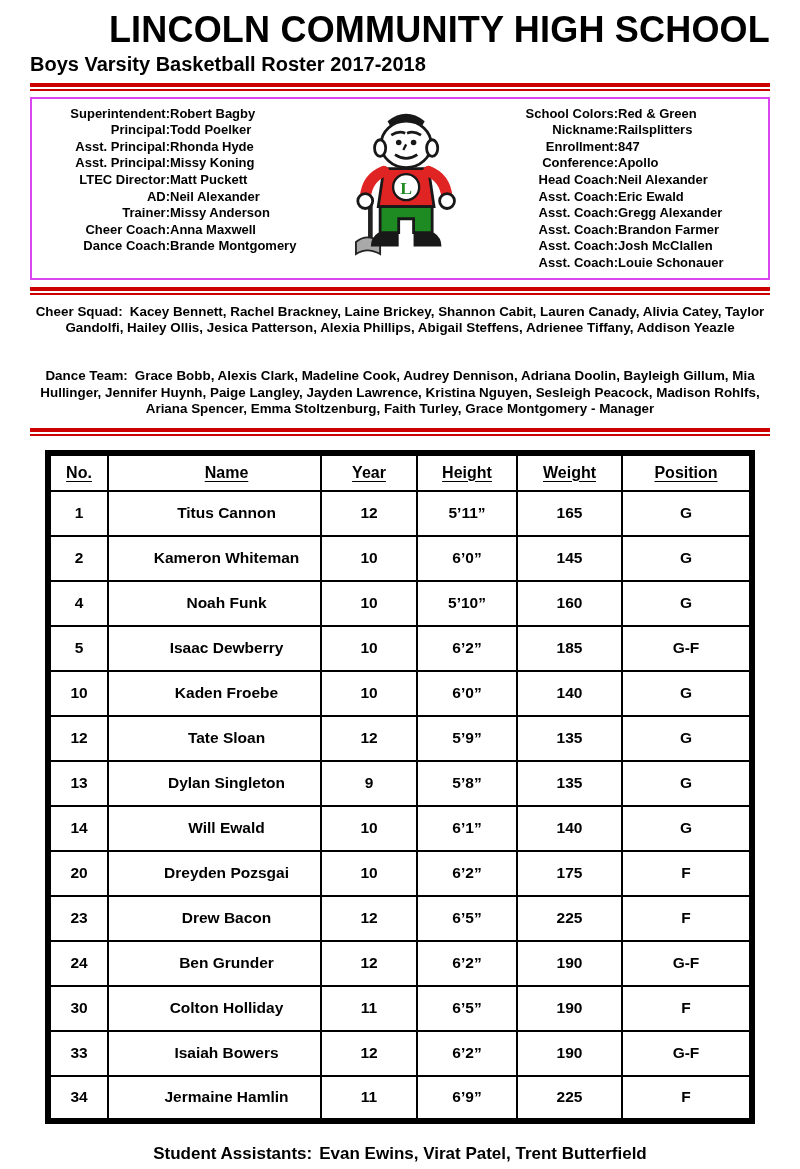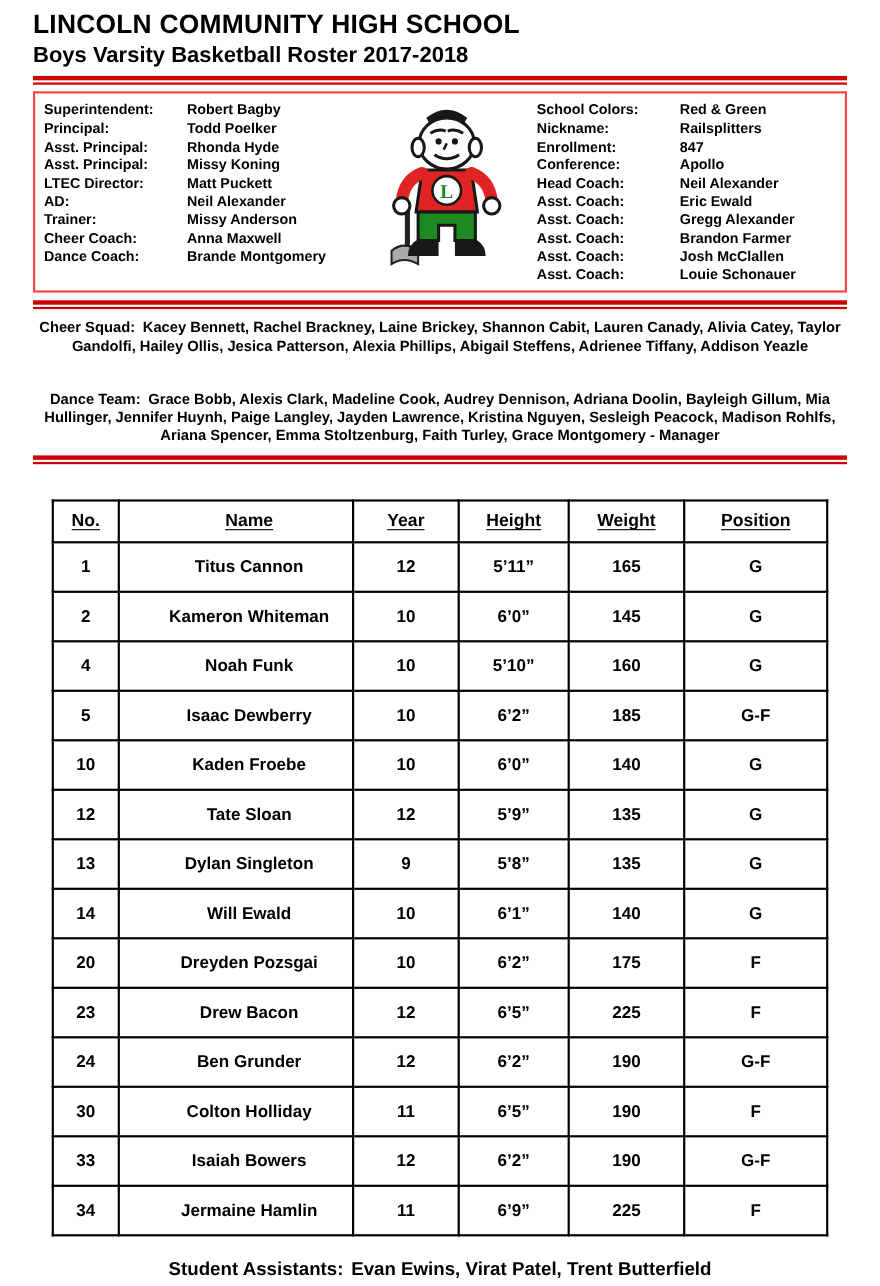--- a/index.html
+++ b/index.html
@@ -4,55 +4,56 @@
 <style>
   * { margin: 0; padding: 0; box-sizing: border-box; }
   html, body { width: 800px; height: 1169px; background: #ffffff; overflow: hidden; }
   body {
     font-family: "Liberation Sans", sans-serif;
     font-weight: bold;
     color: #000;
   }
   .page { width: 800px; height: 1169px; padding: 10px 30px 0; }
 
-  .title { text-align: left; font-size: 24px; line-height: 1.1; letter-spacing: 0.2px; }
+  .title { text-align: right; font-size: 36px; line-height: 1.1; letter-spacing: 0.2px; }
   .subtitle { text-align: left; font-size: 20px; margin-top: 3px; }
 
   .red-rule {
     height: 8px;
     border-top: 4px solid #cc0000;
     border-bottom: 2px solid #cc0000;
     margin: 7px 0 6px;
   }
 
   .info-box {
-    border: 2px solid #ef4444;
+    border: 2px solid #d946ef;
     display: flex;
     padding: 7px 8px 6px;
+    text-align: right;
   }
   .info-col { font-size: 13px; line-height: 16.6px; }
   .info-col.left  { width: 288px; }
   .info-col.right { width: 272px; }
   .info-row { display: flex; white-space: nowrap; }
   .info-label { width: 130px; flex: 0 0 130px; }
   .mascot-wrap { flex: 1; display: flex; align-items: center; justify-content: center; }
 
   .squad {
     text-align: center;
     font-size: 13.4px;
     line-height: 16.4px;
     margin: 9px -12px 0;
   }
   .squad-label { margin-right: 7px; text-align: center; }
 
   table.roster {
     border-collapse: collapse;
     table-layout: fixed;
-    margin: 32px auto 0;
-    border: 2px solid #000000;
+    margin: 14px auto 0;
+    border: 6px solid #000000;
   }
   table.roster th, table.roster td { border: 2px solid #000; vertical-align: middle; }
   table.roster th { height: 38px; font-size: 16px; text-align: center; }
   table.roster th .th-text { text-decoration: underline; text-underline-offset: 3px; }
   table.roster td { height: 45px; font-size: 15.5px; text-align: center; }
   th.col-name, td.col-name { text-align: left; padding-left: 24px; }
   .col-no { width: 60px; }
   .col-name { width: 213px; }
   .col-year { width: 96px; }
   .col-height { width: 100px; }

